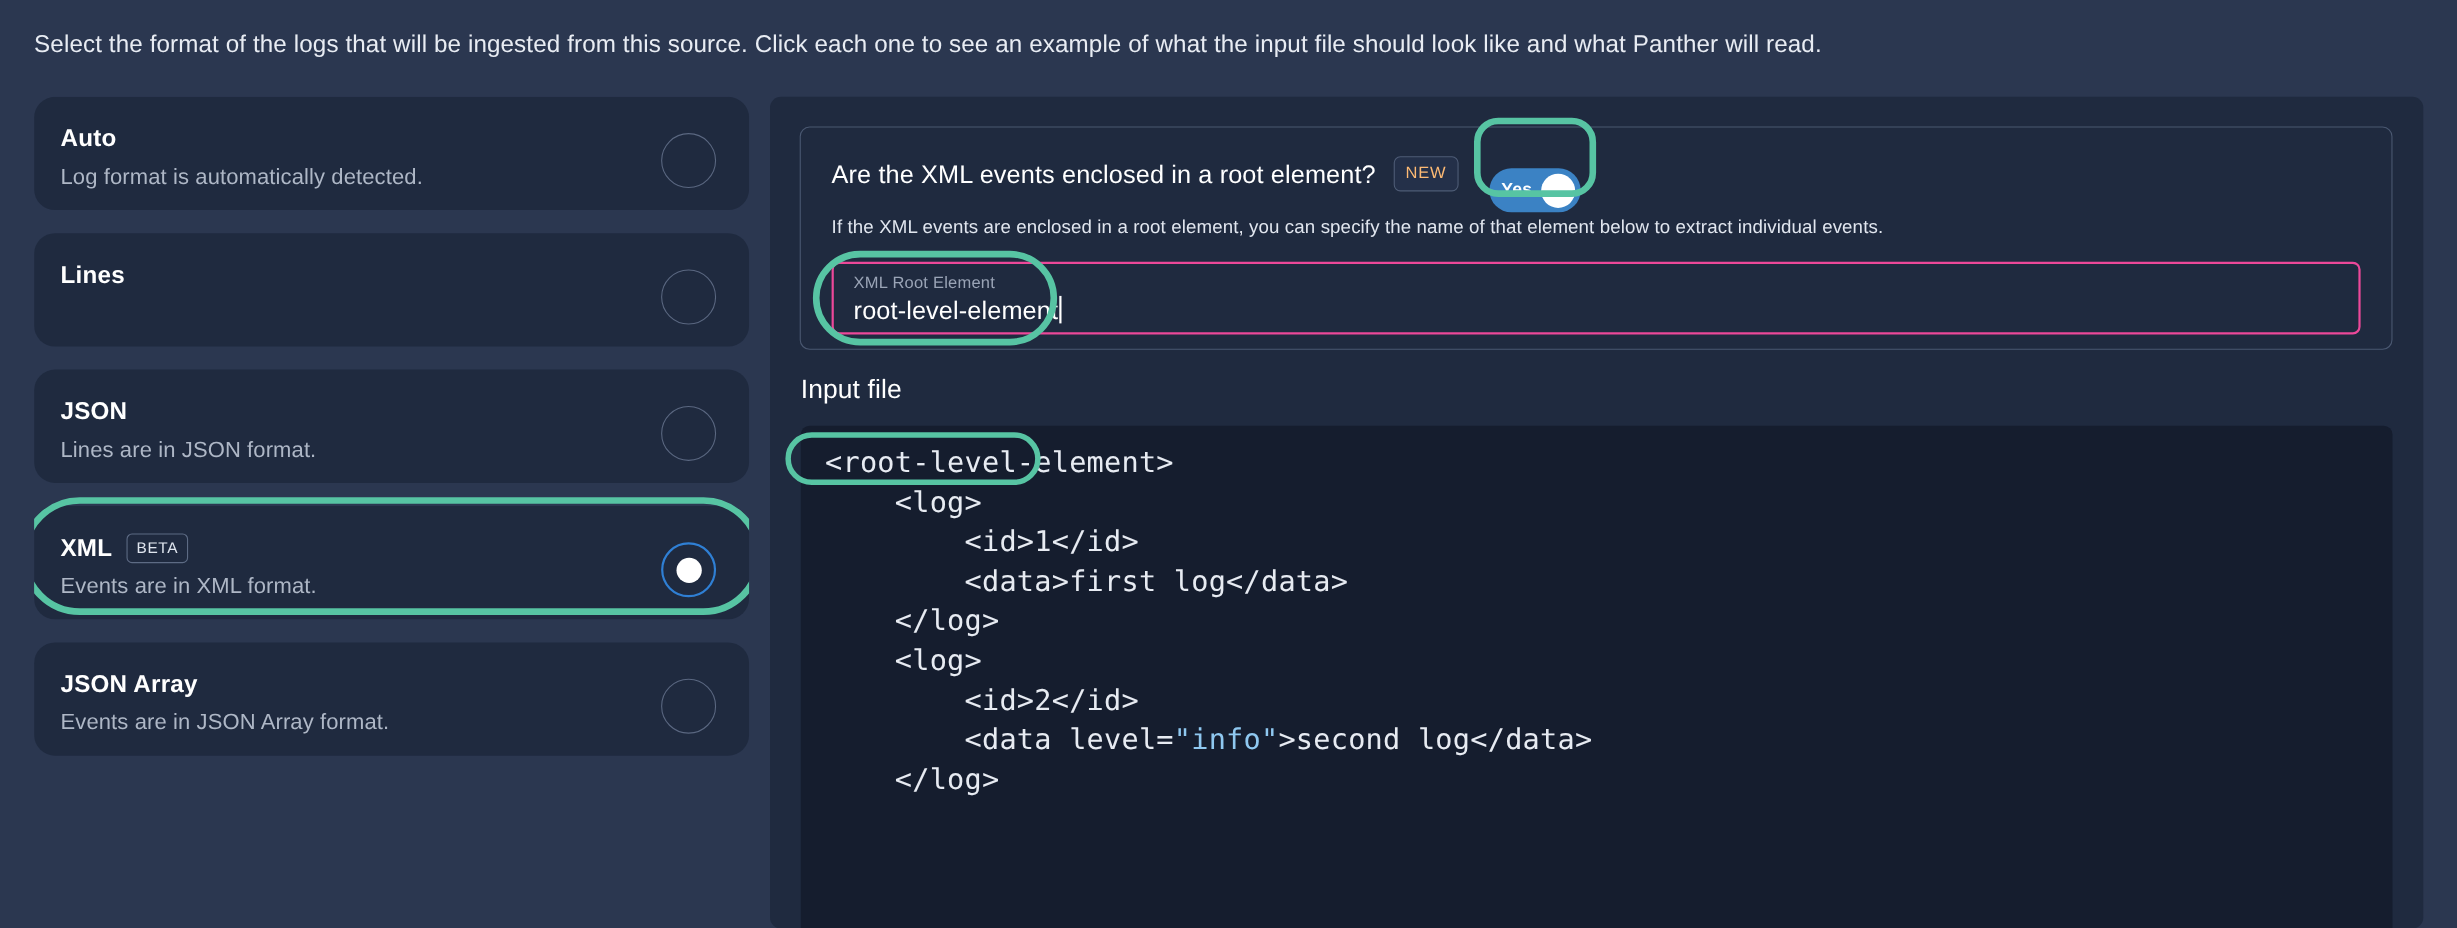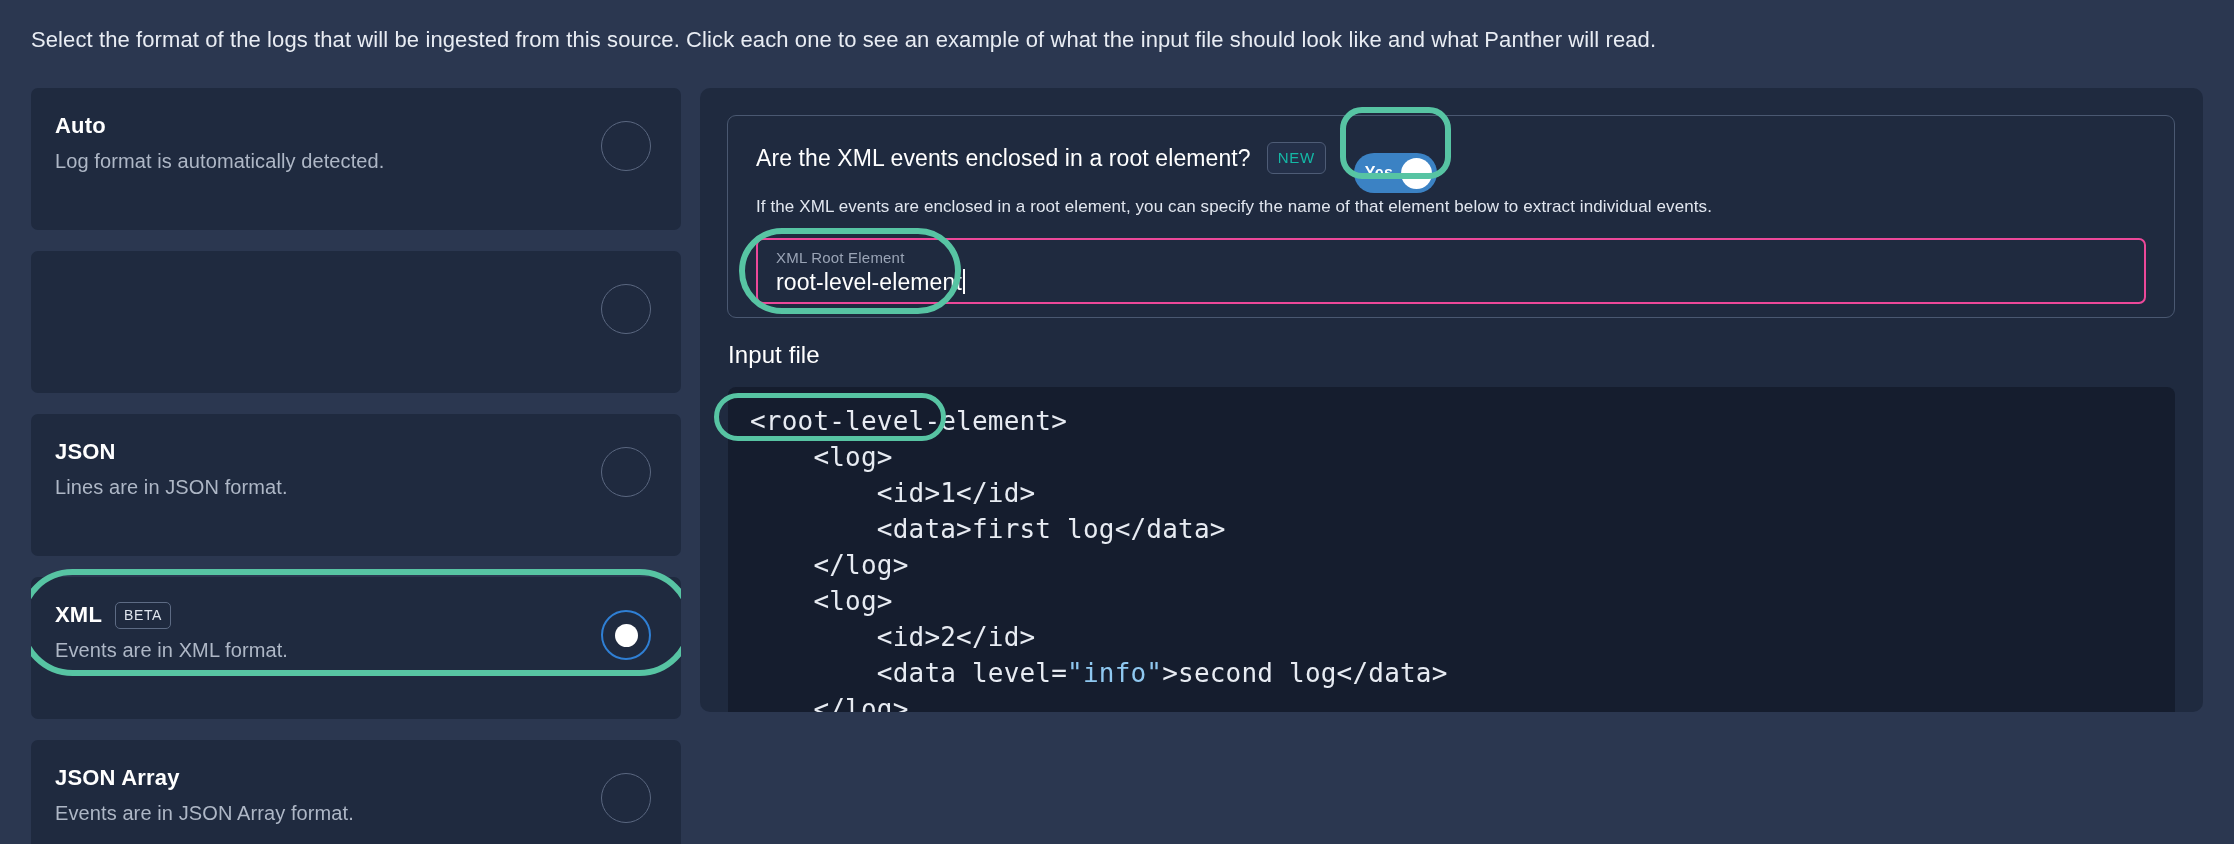--- a/index.html
+++ b/index.html
@@ -35,22 +35,22 @@
     left: 31px;
     top: 88px;
     width: 650px;
     height: 756px;
     overflow: hidden;
   }
 
   .format-card {
     position: relative;
     background: #1f2a3f;
-    border-radius: 7px;
-    height: 142px;
+    border-radius: 19px;
+    height: 103px;
     margin-bottom: 21px;
     padding: 24px 30px 0 24px;
   }
 
   .format-card .fc-title-row {
     display: flex;
     align-items: center;
     gap: 13px;
     height: 28px;
   }
@@ -118,21 +118,21 @@
     border-radius: 54px;
     pointer-events: none;
   }
 
   
   #detail-panel {
     position: absolute;
     left: 700px;
     top: 88px;
     width: 1503px;
-    height: 624px;
+    height: 756px;
     background: #1f2a3f;
     border-radius: 10px;
     overflow: hidden;
   }
 
   #root-element-card {
     position: absolute;
     left: 27px;
     top: 27px;
     width: 1448px;
@@ -153,21 +153,21 @@
     font-size: 23px;
     color: #ffffff;
     letter-spacing: 0.1px;
   }
 
   .badge-new {
     border: 1px solid #4e5c76;
     border-radius: 6px;
     font-size: 15px;
     padding: 6px 10px 7px;
-    color: #14b8a6;
+    color: #fdba74;
     letter-spacing: 0.7px;
     background: #243049;
   }
 
   .toggle-wrap {
     position: relative;
     margin-left: 12px;
   }
 
   .toggle {
@@ -320,20 +320,23 @@
 
   <div class="format-card">
     <div class="fc-title-row">
       <span class="fc-title">Auto</span>
     </div>
     <div class="fc-desc">Log format is automatically detected.</div>
     <div class="radio"></div>
   </div>
 
   <div class="format-card">
+    <div class="fc-title-row">
+      <span class="fc-title">Lines</span>
+    </div>
     <div class="radio"></div>
   </div>
 
   <div class="format-card">
     <div class="fc-title-row">
       <span class="fc-title">JSON</span>
     </div>
     <div class="fc-desc">Lines are in JSON format.</div>
     <div class="radio"></div>
   </div>

